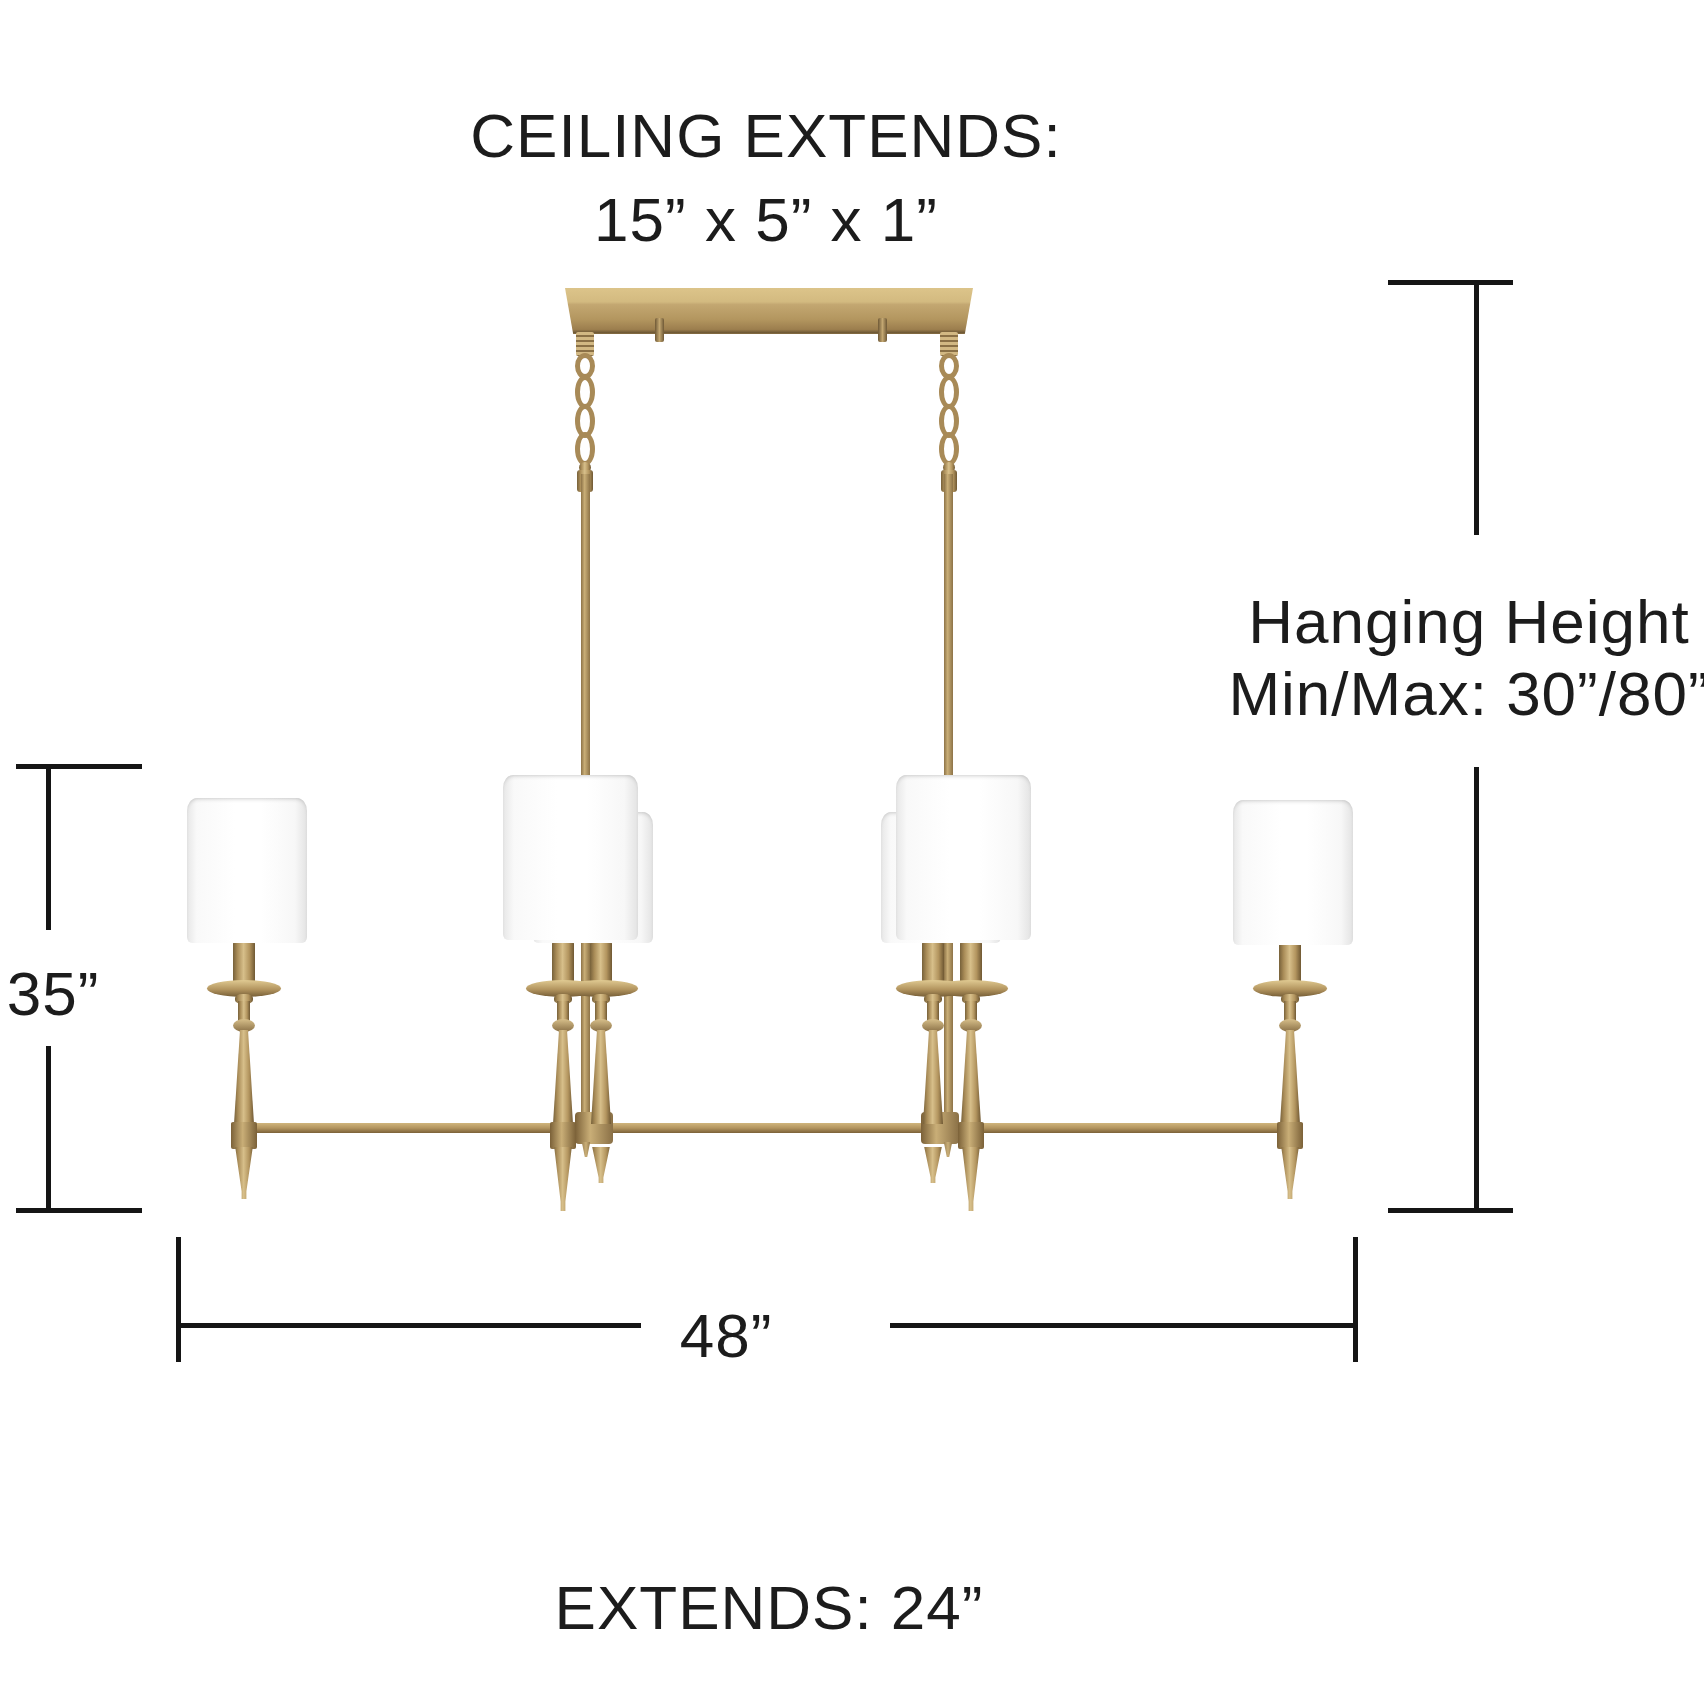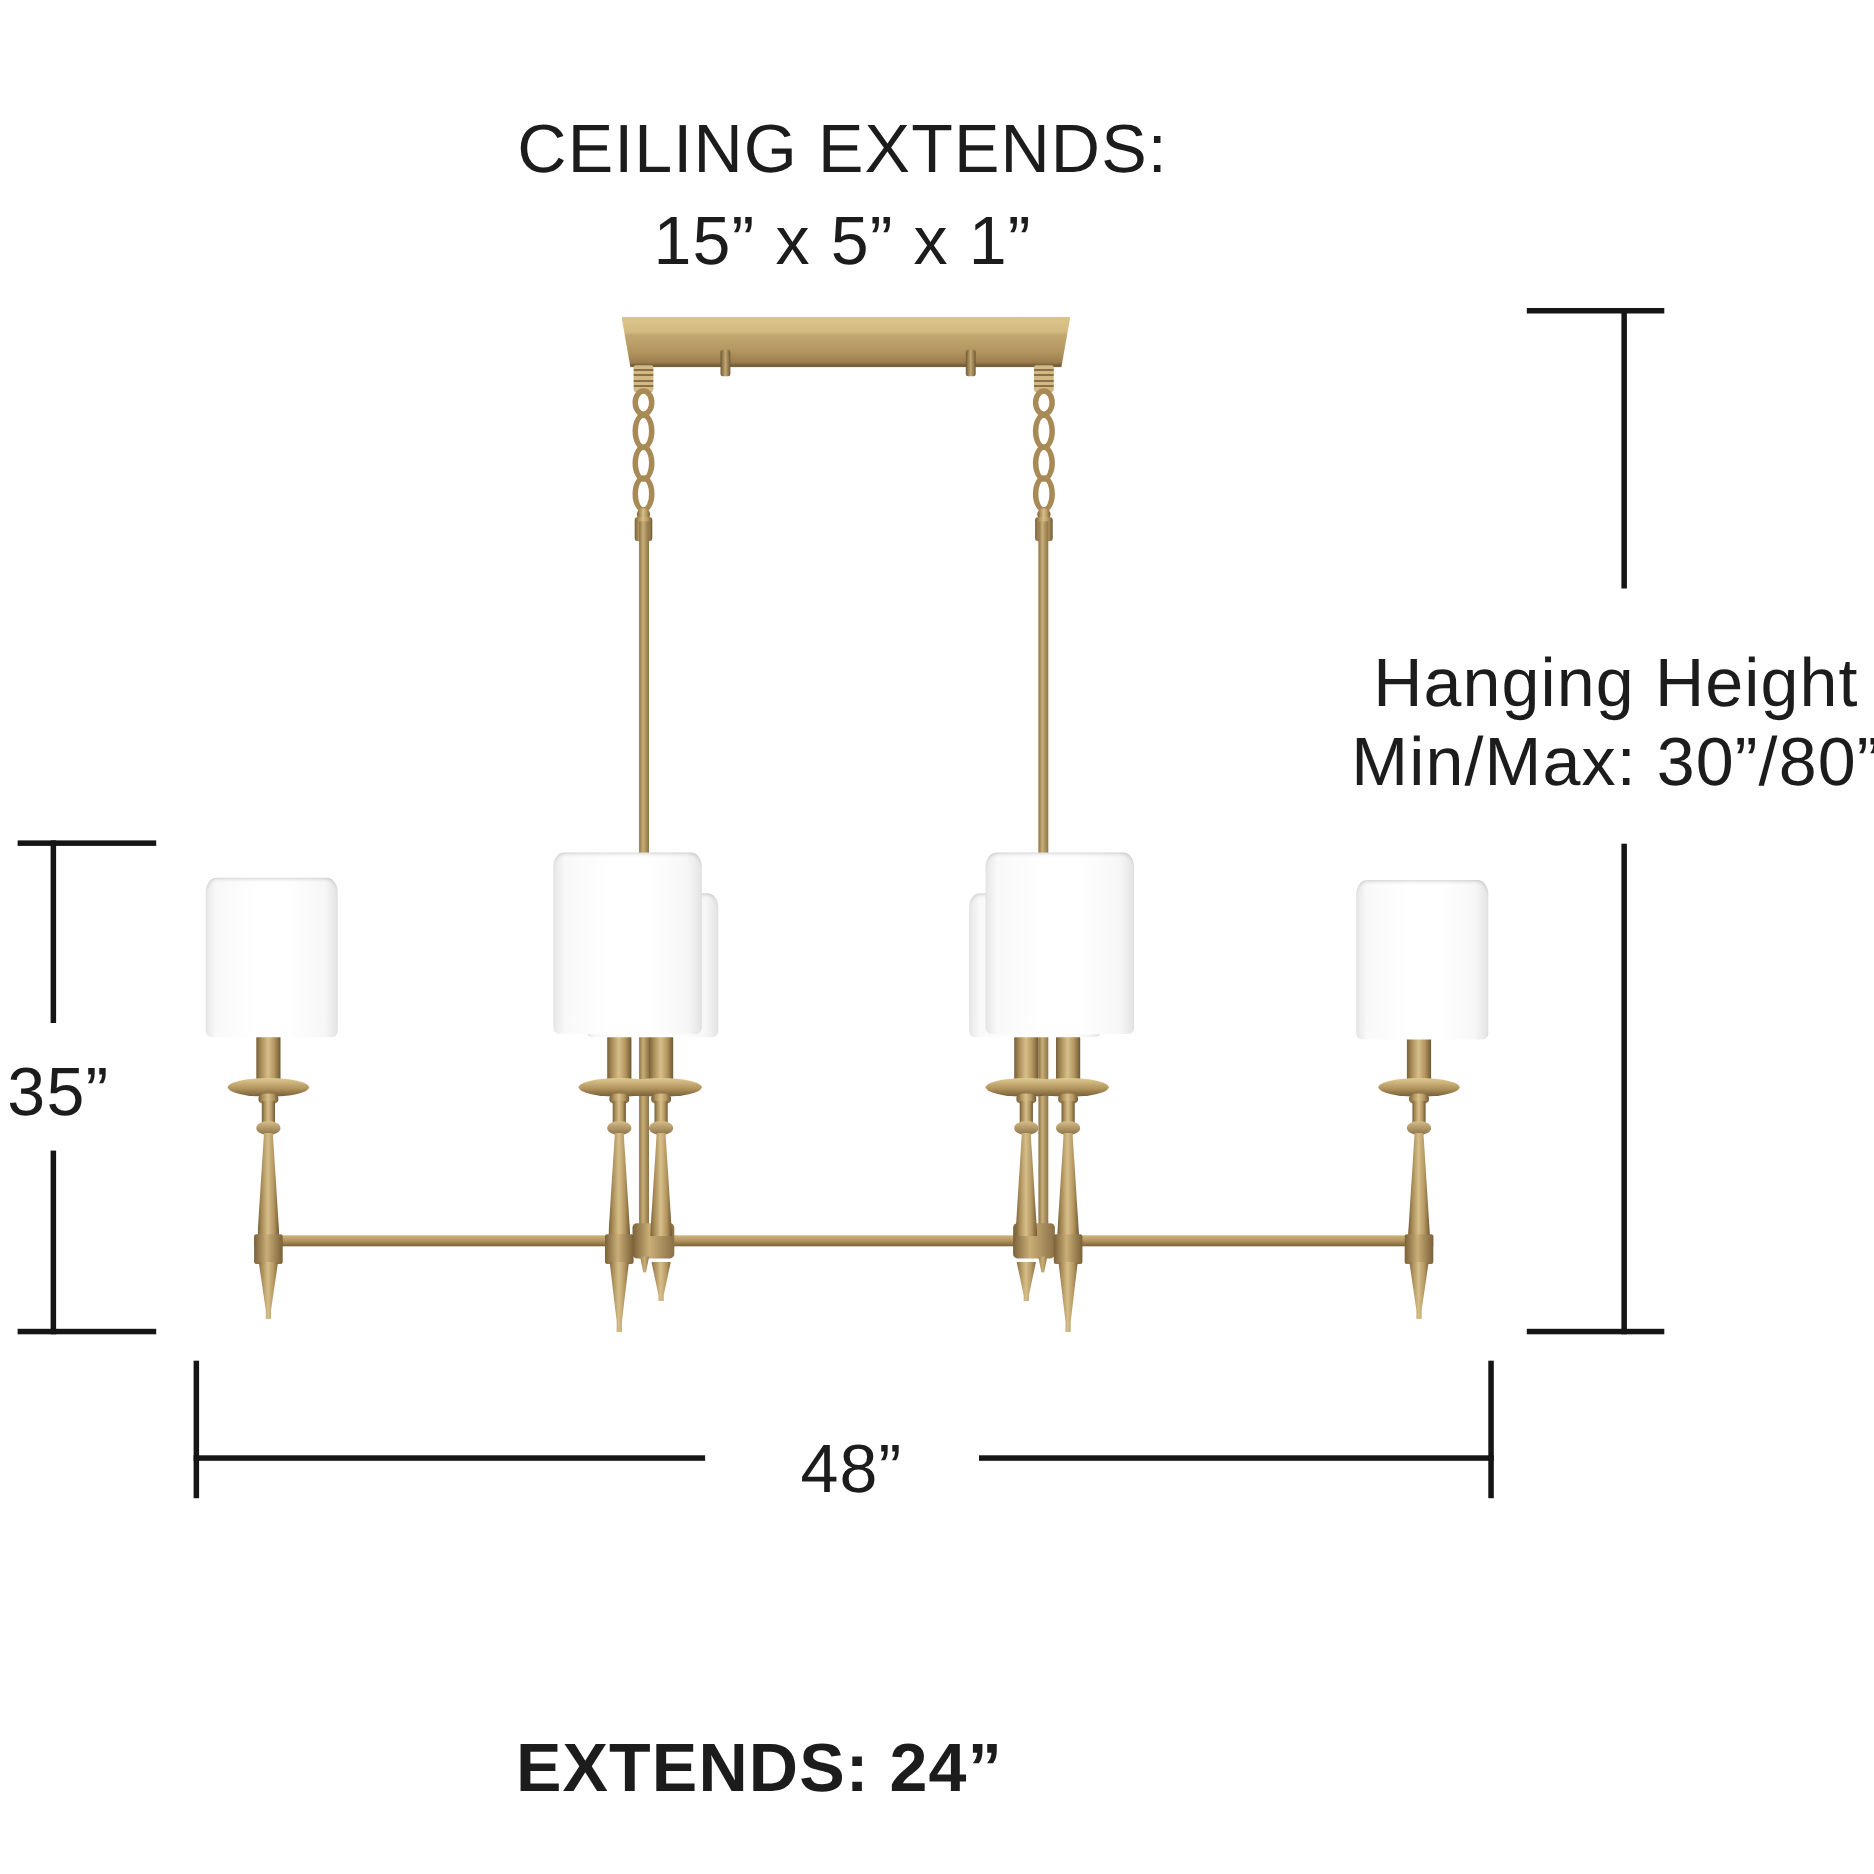--- a/index.html
+++ b/index.html
@@ -3,22 +3,22 @@
 <meta charset="utf-8">
 <style>
   html,body{margin:0;padding:0;background:#ffffff;}
   .stage{position:relative;width:1704px;height:1704px;background:#ffffff;overflow:hidden;
          font-family:"Liberation Sans",sans-serif;color:#1c1c1c;}
   .lbl{position:absolute;font-size:62px;letter-spacing:1px;color:#1c1c1c;}
   .lbl div{white-space:nowrap;}
   .heading{left:366px;top:94px;width:800px;text-align:center;line-height:84px;}
   .hanging{left:1169px;top:586px;width:600px;text-align:center;line-height:72px;}
   .h25{left:0;top:958px;width:106px;text-align:center;}
-  .w48{left:674px;top:1300px;width:200px;text-align:center;}
-  .extends{left:469px;top:1572px;width:600px;font-weight:bold;}
+  .w48{left:626px;top:1300px;width:200px;text-align:center;}
+  .extends{left:469px;top:1572px;width:600px;text-align:center;}
 
   .dline{position:absolute;background:#151515;}
 
   
   .bv{background:linear-gradient(90deg,#77613a 0%,#a98c58 20%,#d7bf8a 48%,#b3955f 75%,#6f5833 100%);}
   .part{position:absolute;display:block;}
 
   .canopy{position:absolute;left:565px;top:288px;width:408px;height:46px;
           background:linear-gradient(180deg,#dcc48a 0%,#d3ba80 30%,#c3a771 36%,#b3965f 68%,#9c7e4e 90%,#6f5936 97%,#8a7046 100%);
           clip-path:polygon(0 0,100% 0,98% 100%,2% 100%);}

